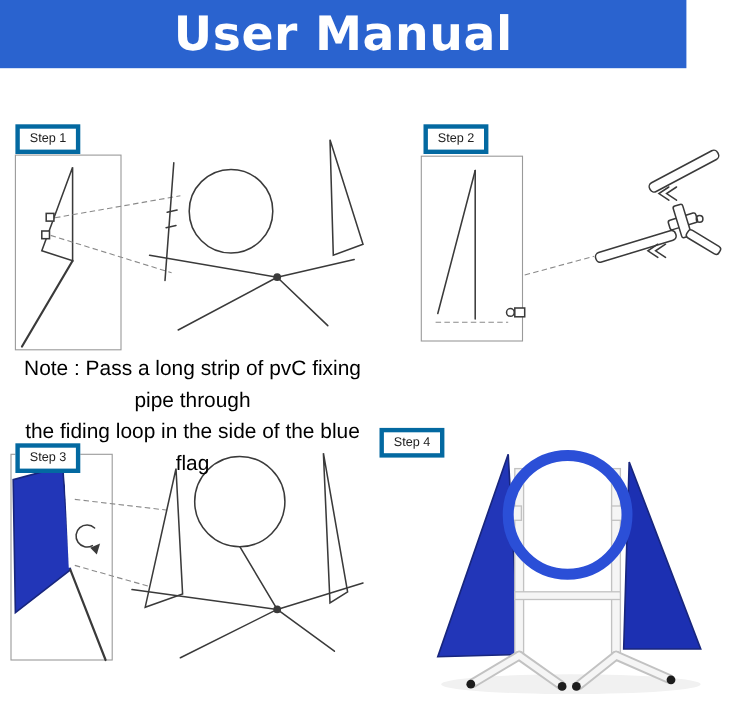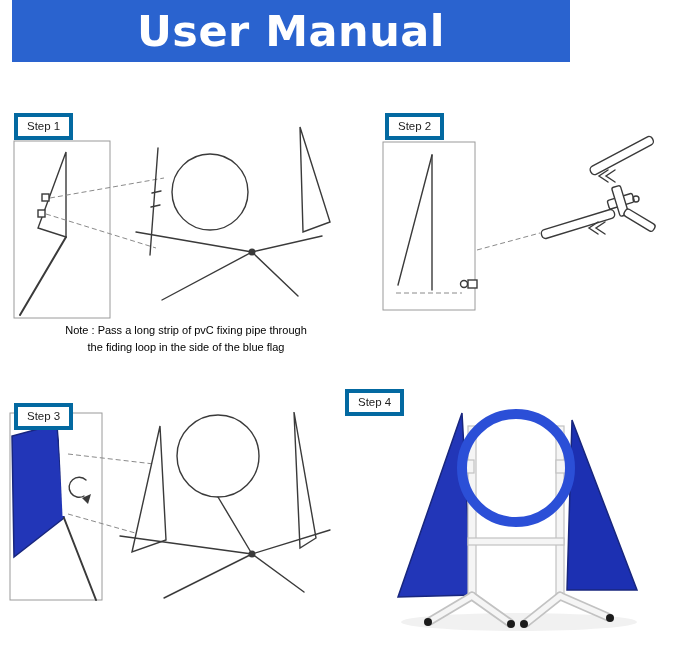--- a/index.html
+++ b/index.html
@@ -3,36 +3,36 @@
 <meta charset="utf-8">
 <style>
   * { margin:0; padding:0; box-sizing:border-box; }
   html,body { background:#fff; }
   body {
     width:679px; height:659px; position:relative; overflow:hidden;
     font-family:"Liberation Sans", sans-serif;
   }
   .page { position:absolute; left:0; top:0; width:679px; height:659px; background:#fff; }
   .header {
-    position:absolute; left:12px; top:0; width:558px; height:62px;
+    position:absolute; left:0; top:0; width:624px; height:62px;
     background:var(--header-bg,#2a63cf);
     display:flex; align-items:center; justify-content:center;text-align:center;
   }
   .title {
     color:#ffffff; font-size:43px; font-weight:bold; letter-spacing:0.5px;
     font-family:"DejaVu Sans","Liberation Sans",sans-serif;
   }
   .step-label {
     position:absolute; display:inline-block; z-index:6;
     border:4px solid #0369a1; background:#fff; color:#222;
     padding:2px 9px; font-size:11.5px; line-height:1.3;
   }
   .note {
-    position:absolute; font-size:11px; color:#000;
-    text-align:center; line-height:1.5; z-index:4;margin-left:11px;
+    position:absolute; font-size:19px; color:#000;
+    text-align:center; line-height:1.5; z-index:4;
   }
   svg.diagram { position:absolute; overflow:visible; }
   .ln   { stroke:var(--line,#3a3a3a); stroke-width:1.4; fill:none; stroke-linecap:round; }
   .ln2  { stroke:var(--line,#3a3a3a); stroke-width:2; fill:none; stroke-linecap:round; }
   .dash { stroke:#8a8a8a; stroke-width:1; stroke-dasharray:5 3; fill:none; }
   .wfill{ fill:#ffffff; stroke:var(--line,#3a3a3a); stroke-width:1.4; }
   .box  { fill:none; stroke:#9a9a9a; stroke-width:1; }
   .flag-blue { fill:var(--flag-blue,#2236b8); stroke:var(--flag-dark,#18267e); stroke-width:1.5; }
   .flag-blue2{ fill:var(--flag-blue-dark,#1c30b2); stroke:var(--flag-dark,#18267e); stroke-width:1.5; }
   .hoop { fill:none; stroke:var(--hoop-blue,#2b4fd7); stroke-width:10; }

